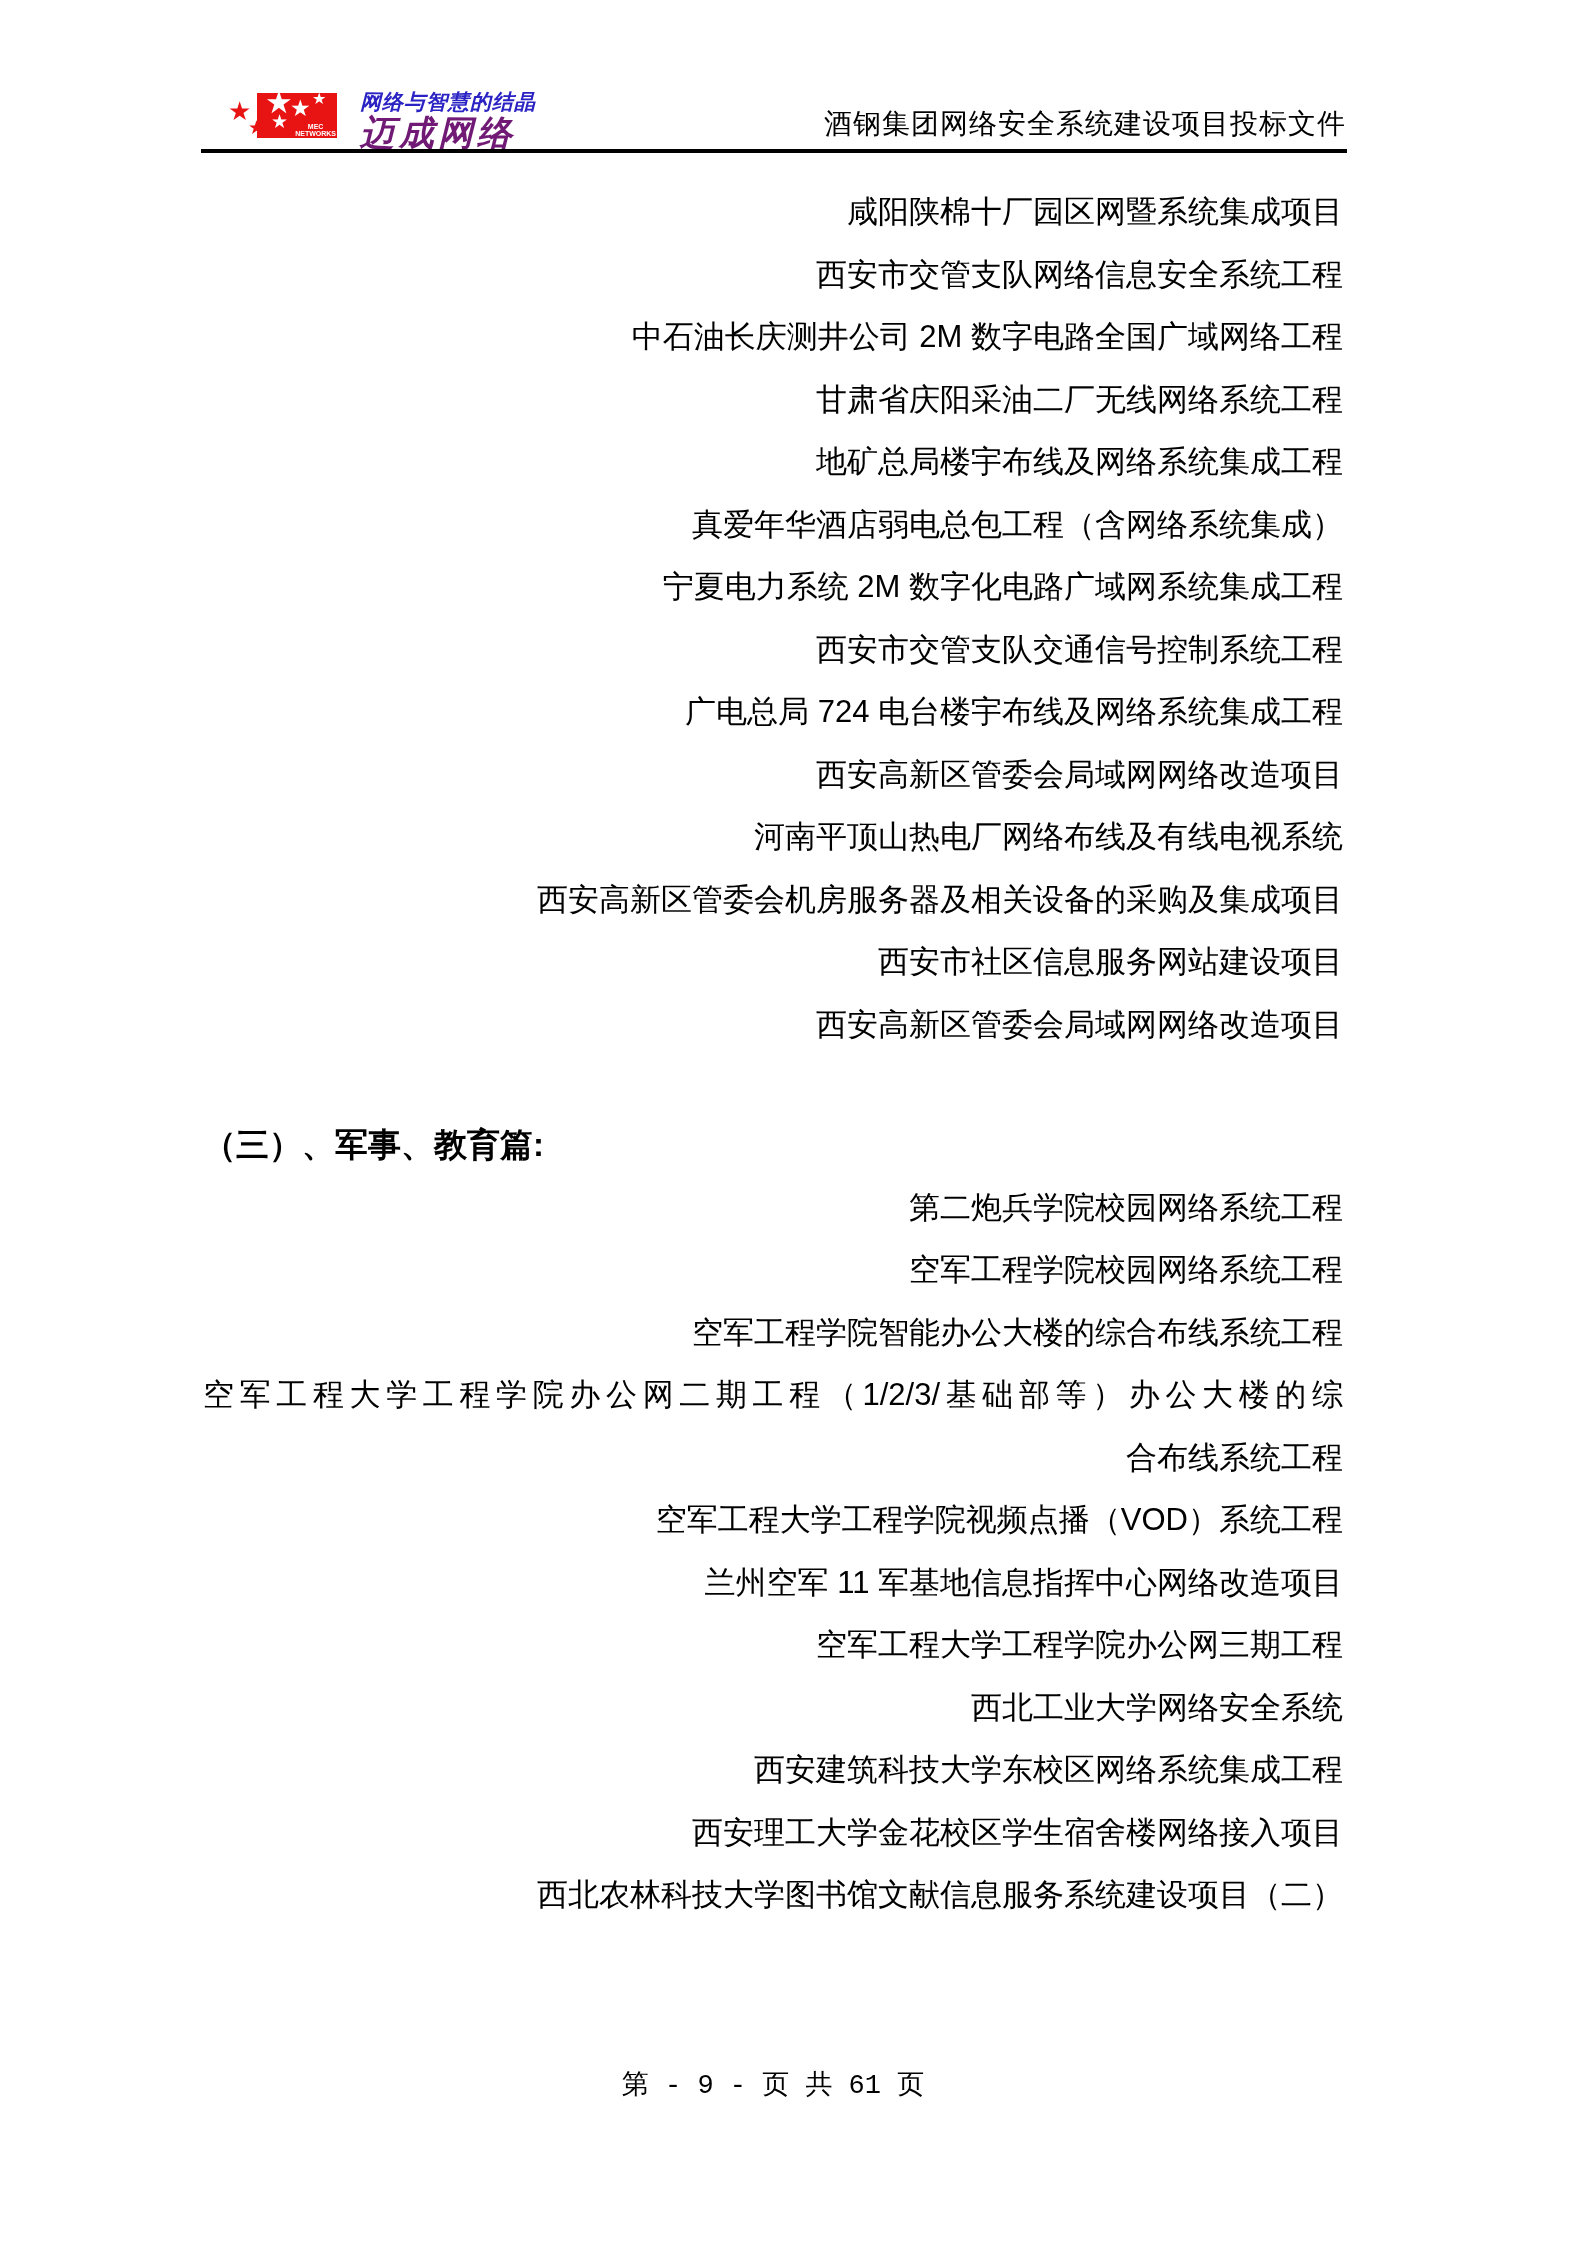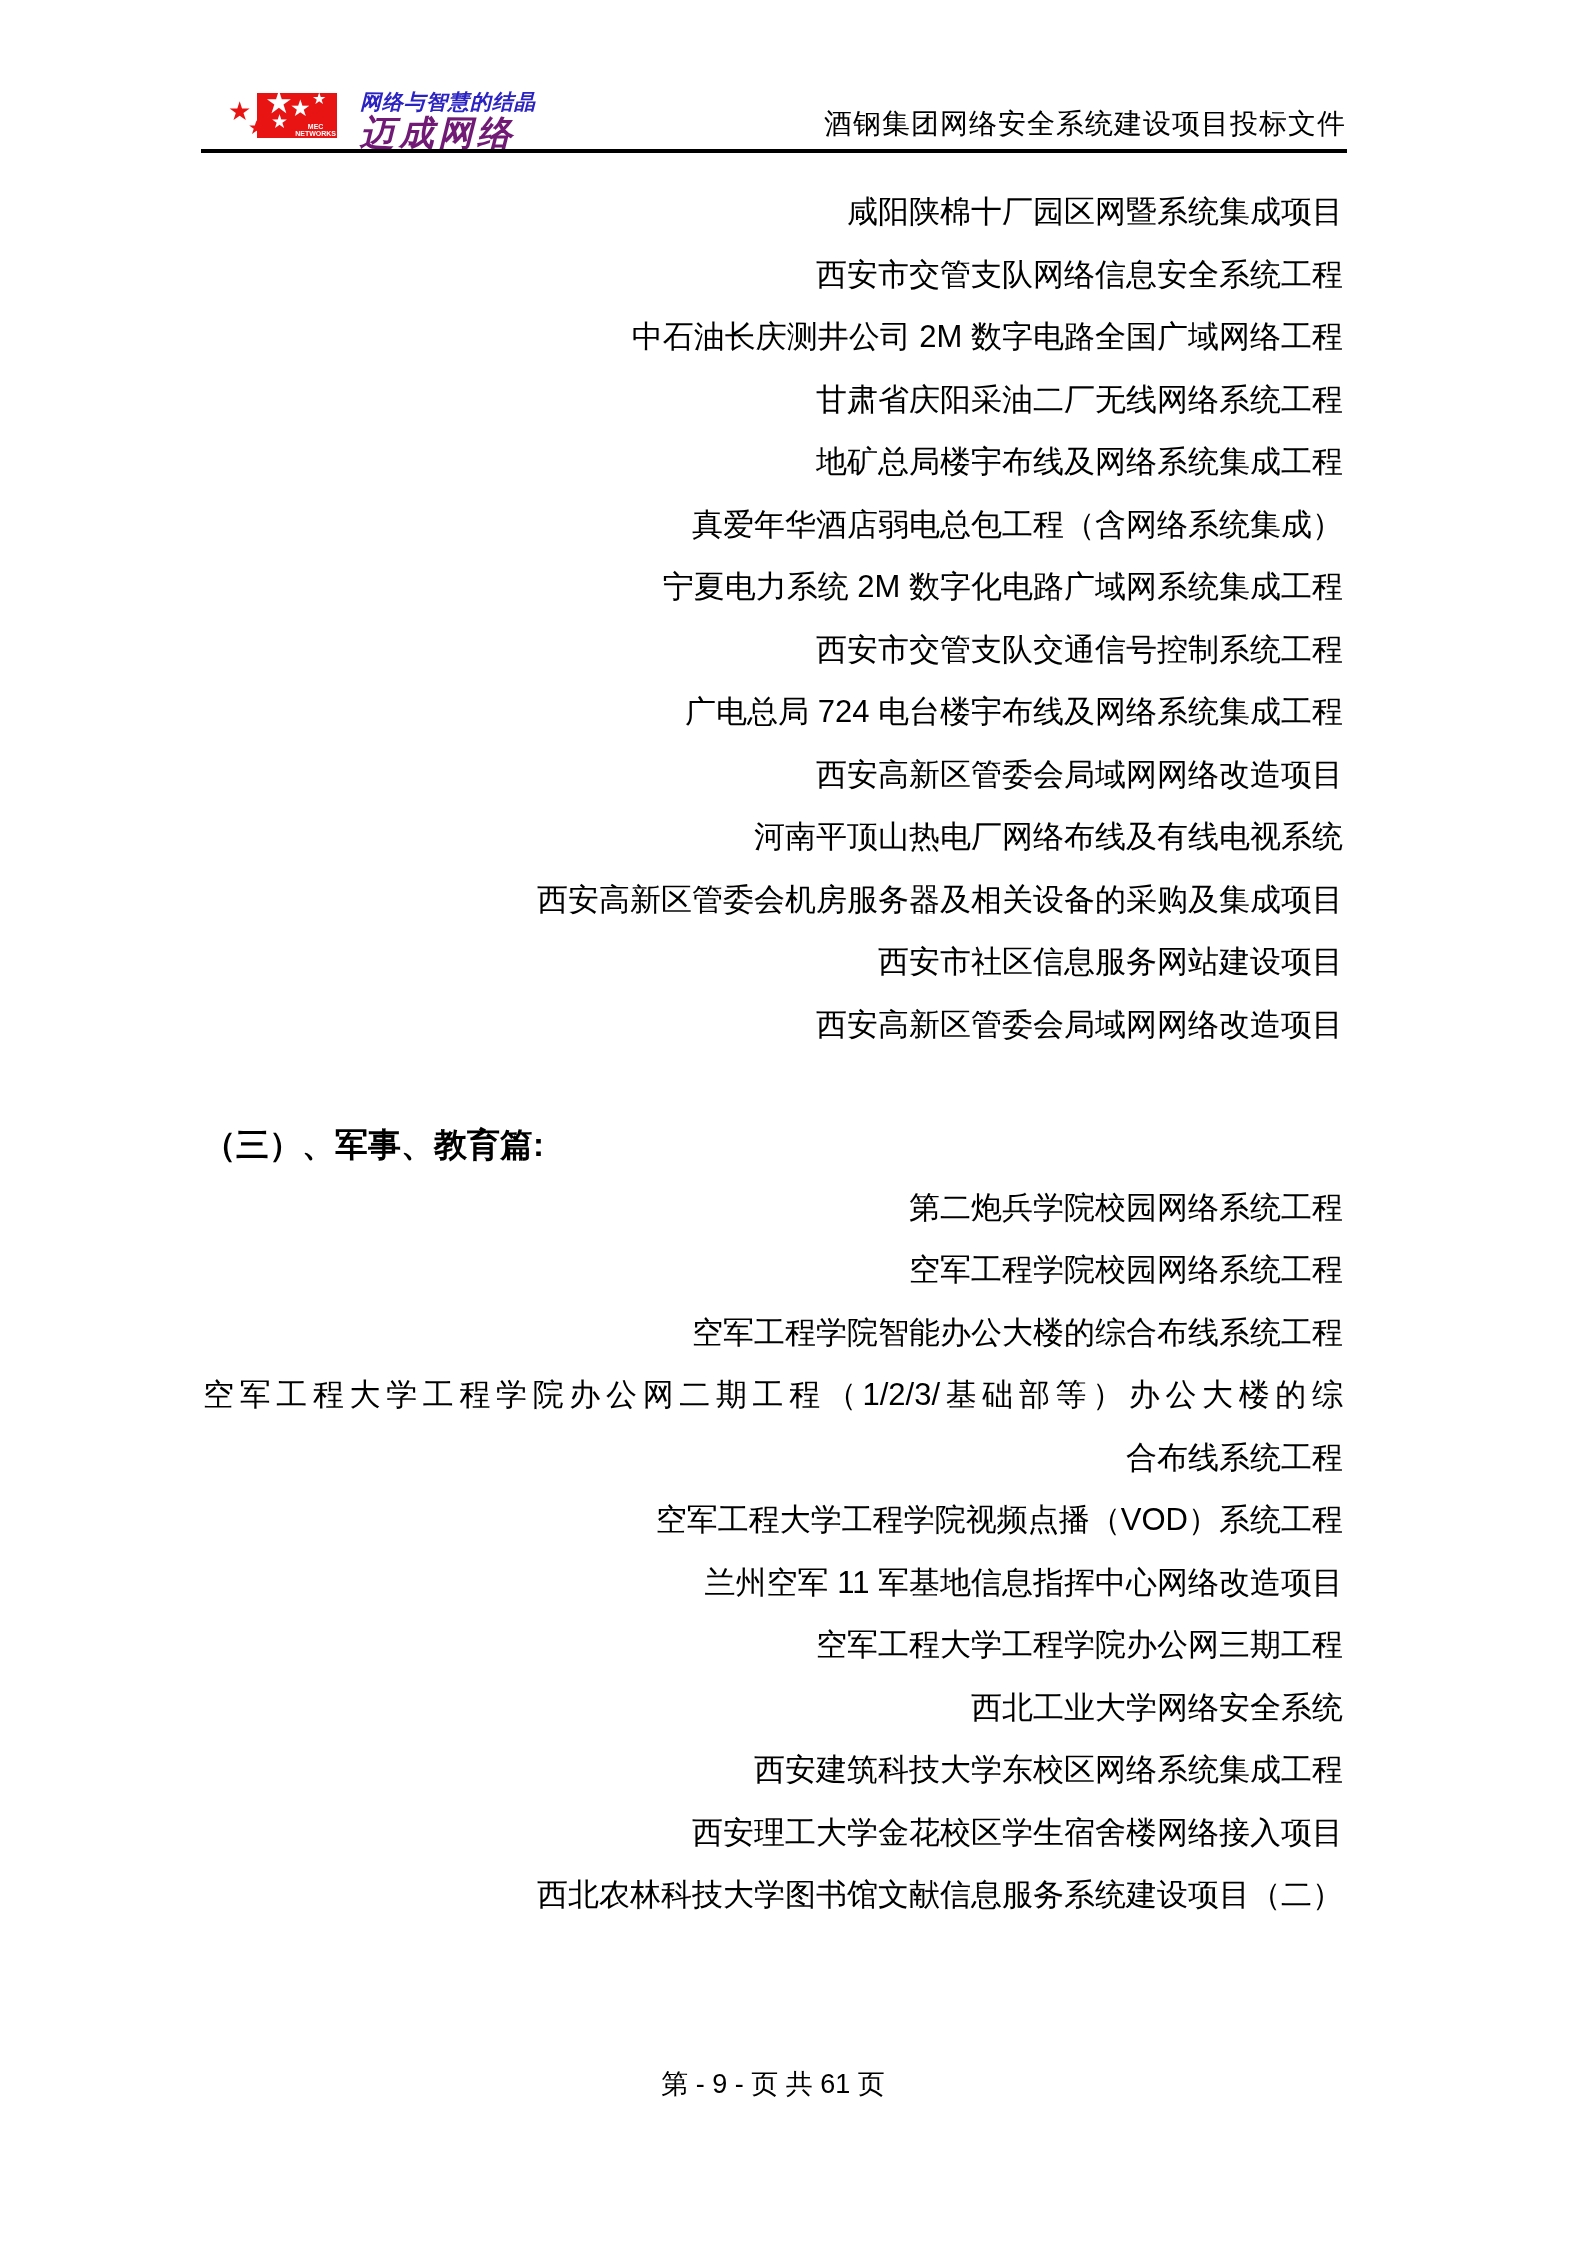--- a/index.html
+++ b/index.html
@@ -59,21 +59,21 @@
   .section-heading {
     height:62.5px; line-height:62.5px;
     font-size:33px; font-weight:bold;
     margin-top:58px; white-space:pre;
   }
 
   
   .footer {
     position:absolute; left:203px; top:2066px; width:1140px;
     text-align:center;
-    font-family:Liberation Sans, sans-serif;
+    font-family:Liberation Mono, monospace;
     font-size:27px; white-space:pre;
   }
 </style>
 </head>
 <body>
 
 <div class="page">
 
   <div class="logo">
     <div class="flag" style="background: rgb(232, 20, 20);">

